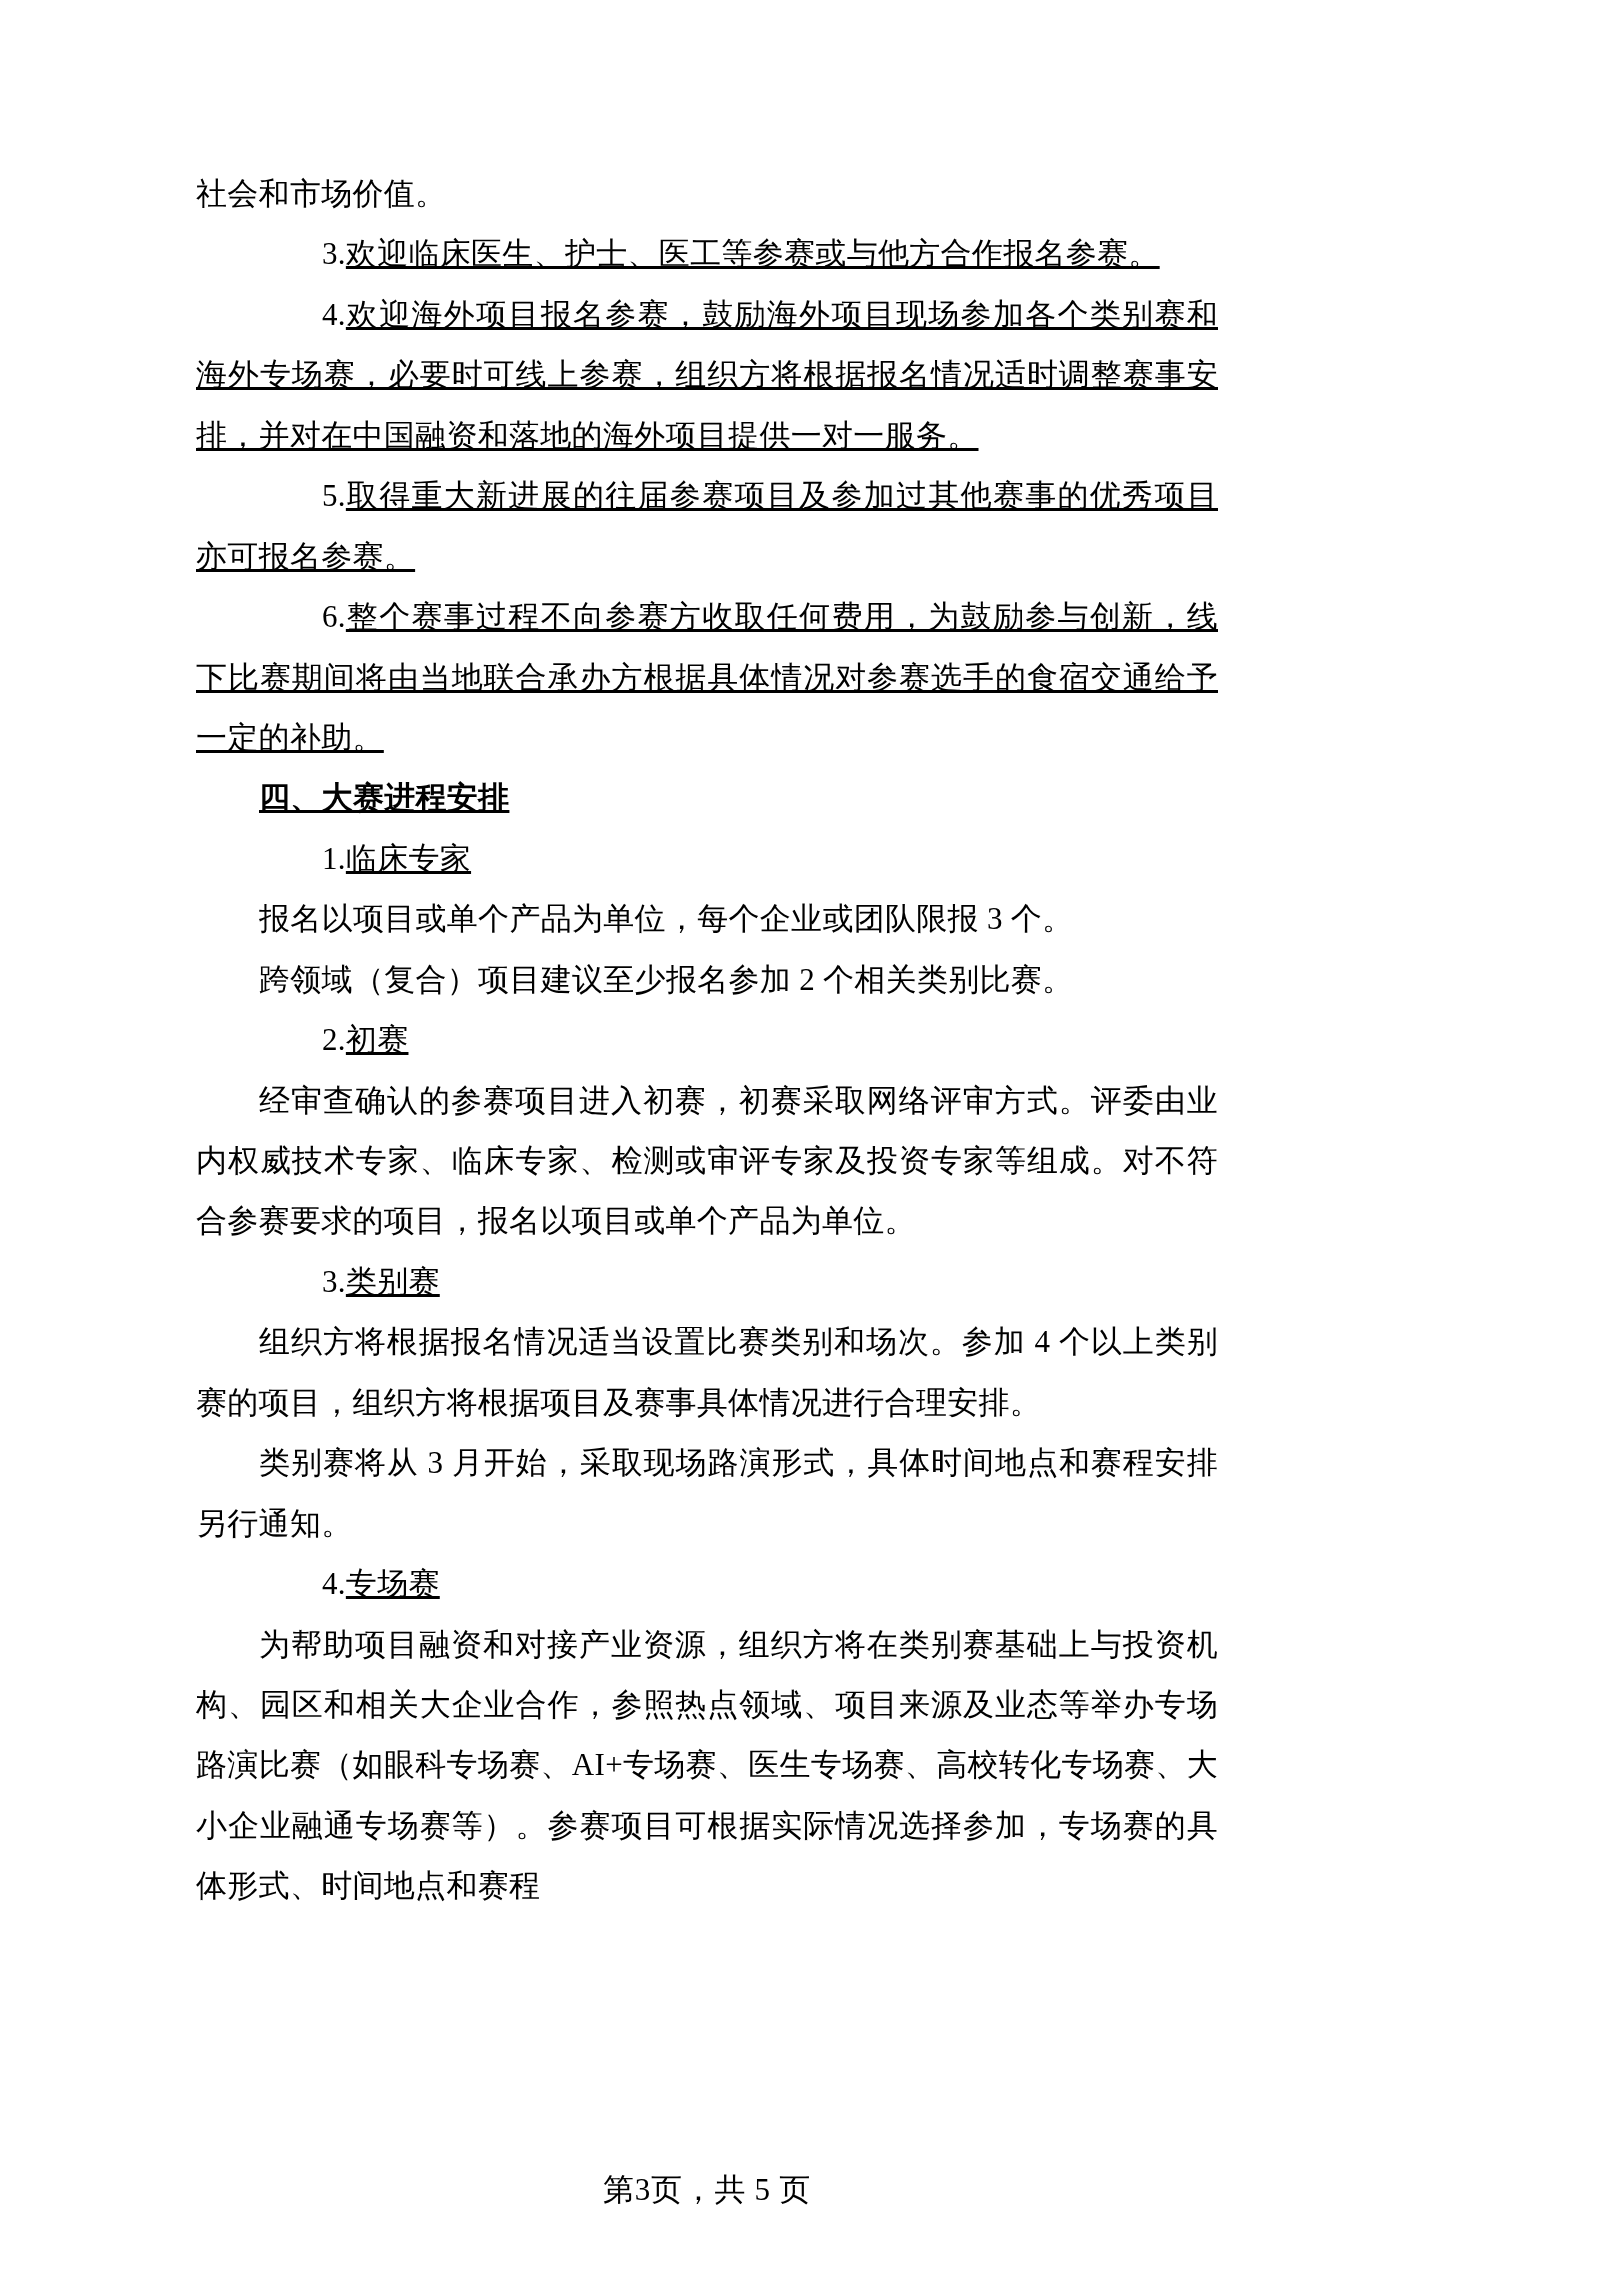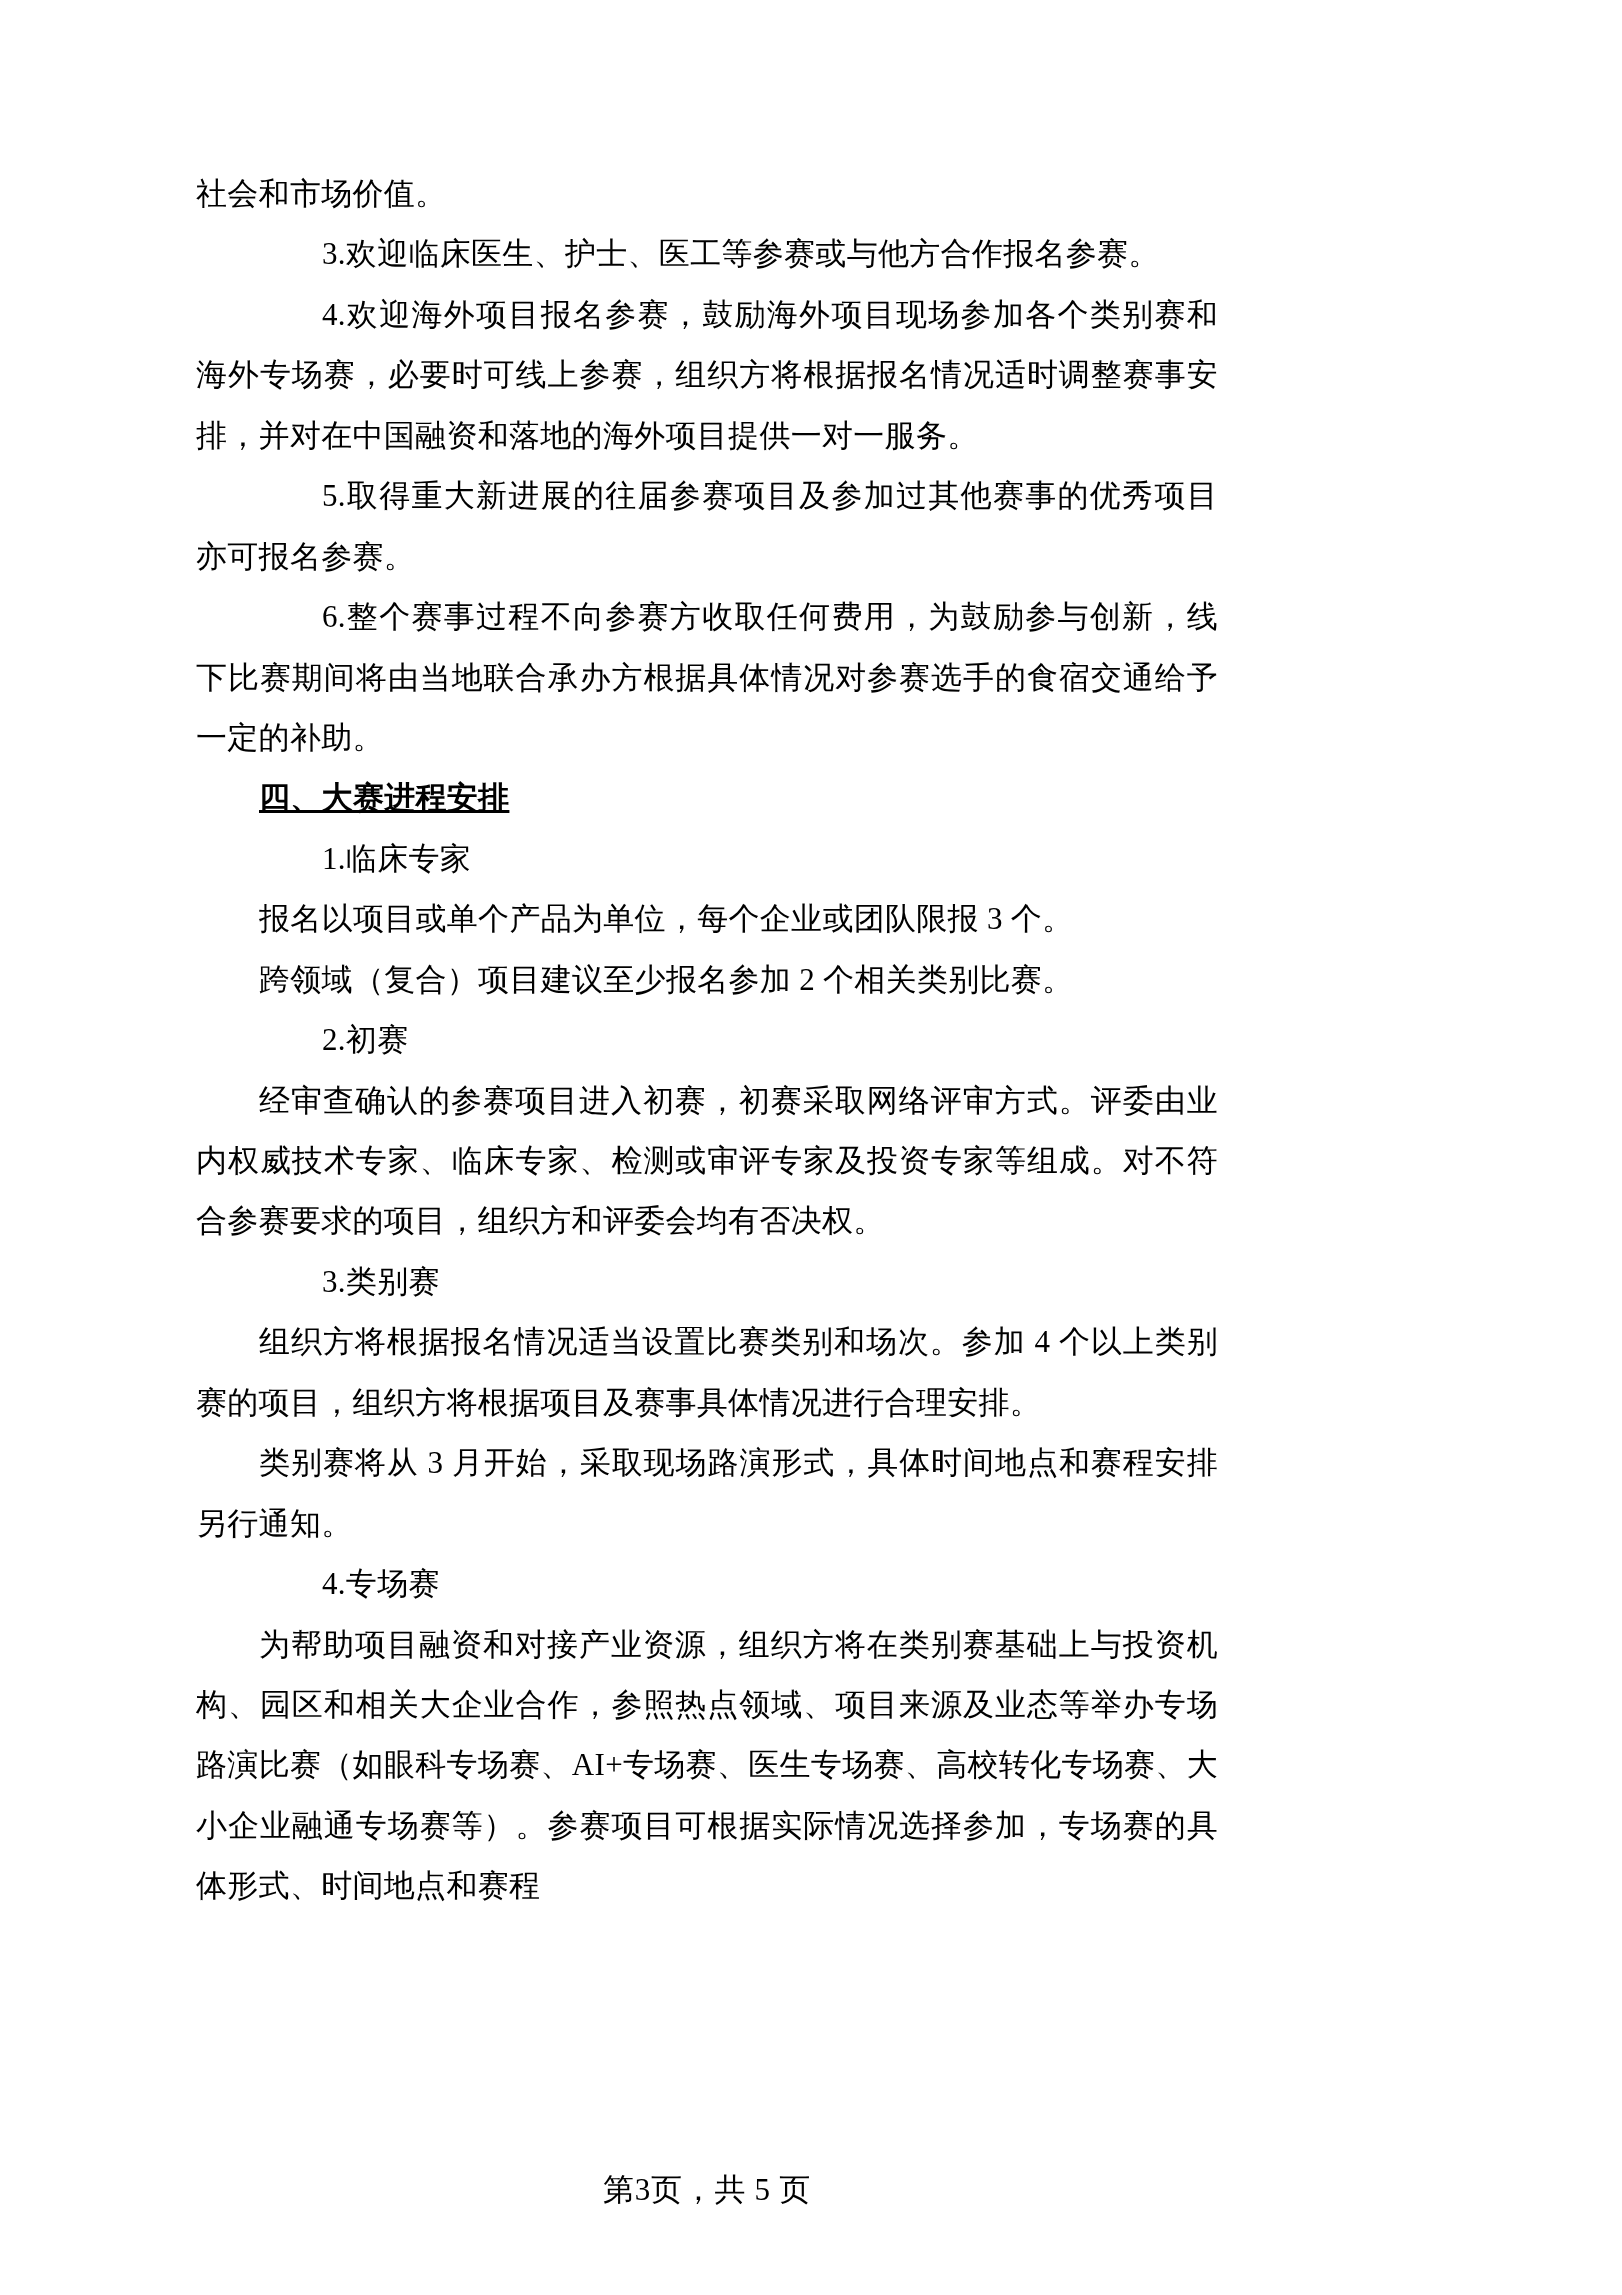--- a/index.html
+++ b/index.html
@@ -28,20 +28,21 @@
   }
   .para {
     margin: 0 0 0 0;
     text-indent: 0;
   }
   .indent {
     text-indent: 63px;
   }
   .indent-num {
     text-indent: 63px;
+    text-decoration: underline;
   }
   .heading {
     font-weight: bold;
     text-indent: 63px;
     margin: 0;
     text-decoration: underline;
   }
   .num-label {
     display: inline-block;
     min-width: 54px;
@@ -95,21 +96,21 @@
 
 
     <p class="para indent">报名以项目或单个产品为单位，每个企业或团队限报 3 个。</p>
 
     <p class="para indent">跨领域（复合）项目建议至少报名参加 2 个相关类别比赛。</p>
 
     <p class="para indent-num">
       <span class="num-label">2.</span><span>初赛</span>
     </p>
 
-    <p class="para indent">经审查确认的参赛项目进入初赛，初赛采取网络评审方式。评委由业内权威技术专家、临床专家、检测或审评专家及投资专家等组成。对不符合参赛要求的项目，组织方和评委会均有否决权。</p>
+    <p class="para indent">经审查确认的参赛项目进入初赛，初赛采取网络评审方式。评委由业内权威技术专家、临床专家、检测或审评专家及投资专家等组成。对不符合参赛要求的项目，报名以项目或单个产品为单位。</p>
 
     <p class="para indent-num">
       <span class="num-label">3.</span><span>类别赛</span>
     </p>
 
     <p class="para indent">组织方将根据报名情况适当设置比赛类别和场次。参加 4 个以上类别赛的项目，组织方将根据项目及赛事具体情况进行合理安排。</p>
 
     <p class="para indent">类别赛将从 3 月开始，采取现场路演形式，具体时间地点和赛程安排另行通知。</p>
 
     <p class="para indent-num">

